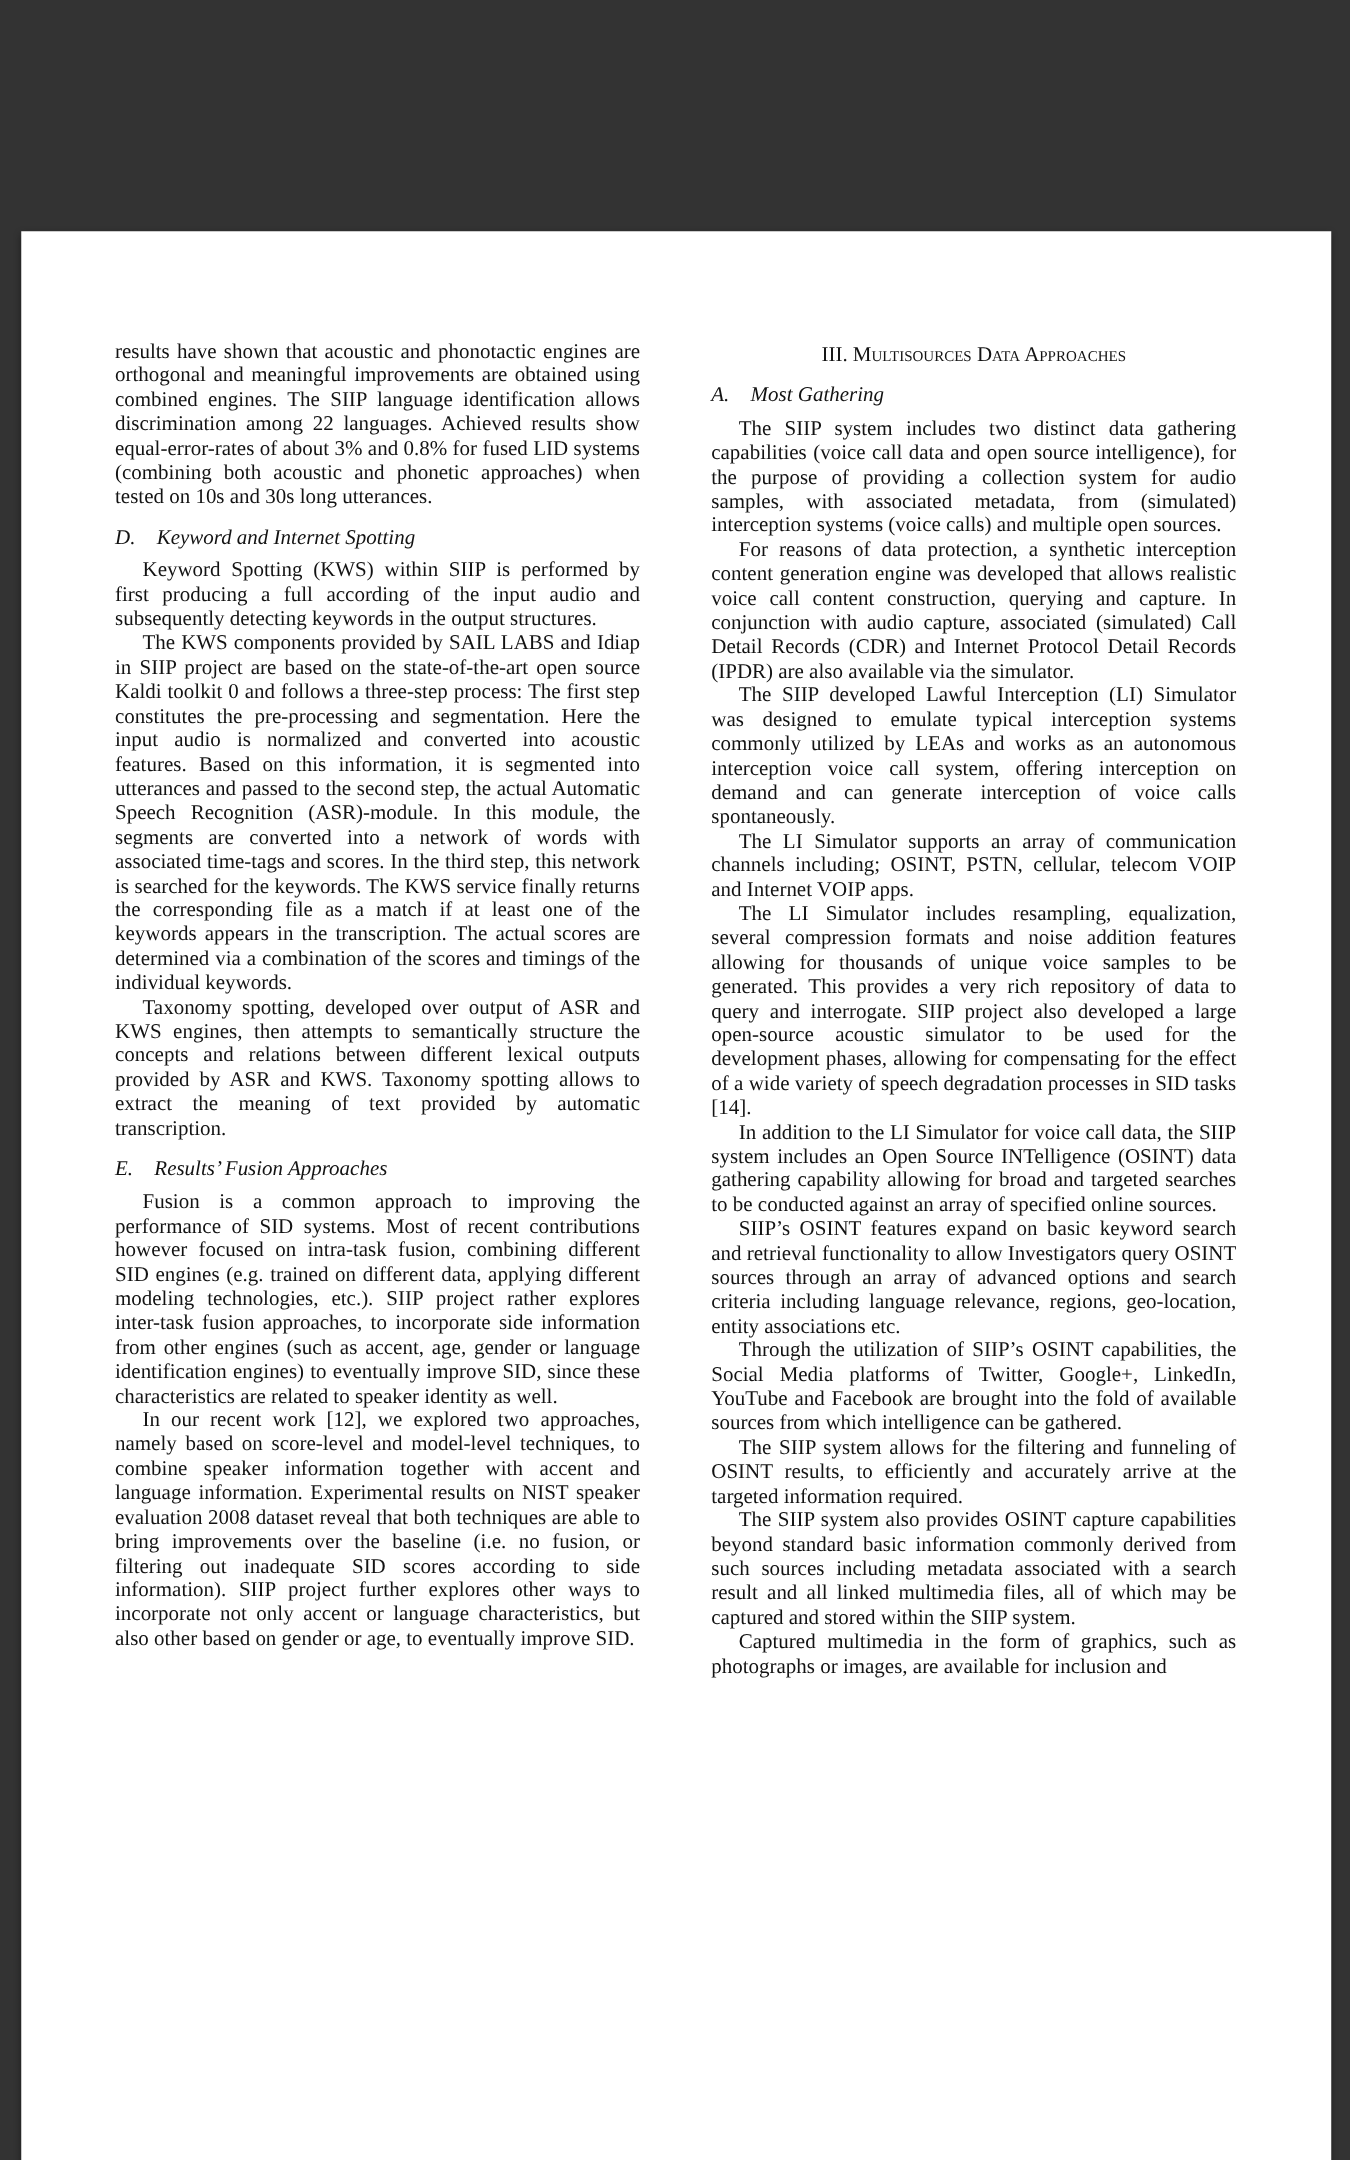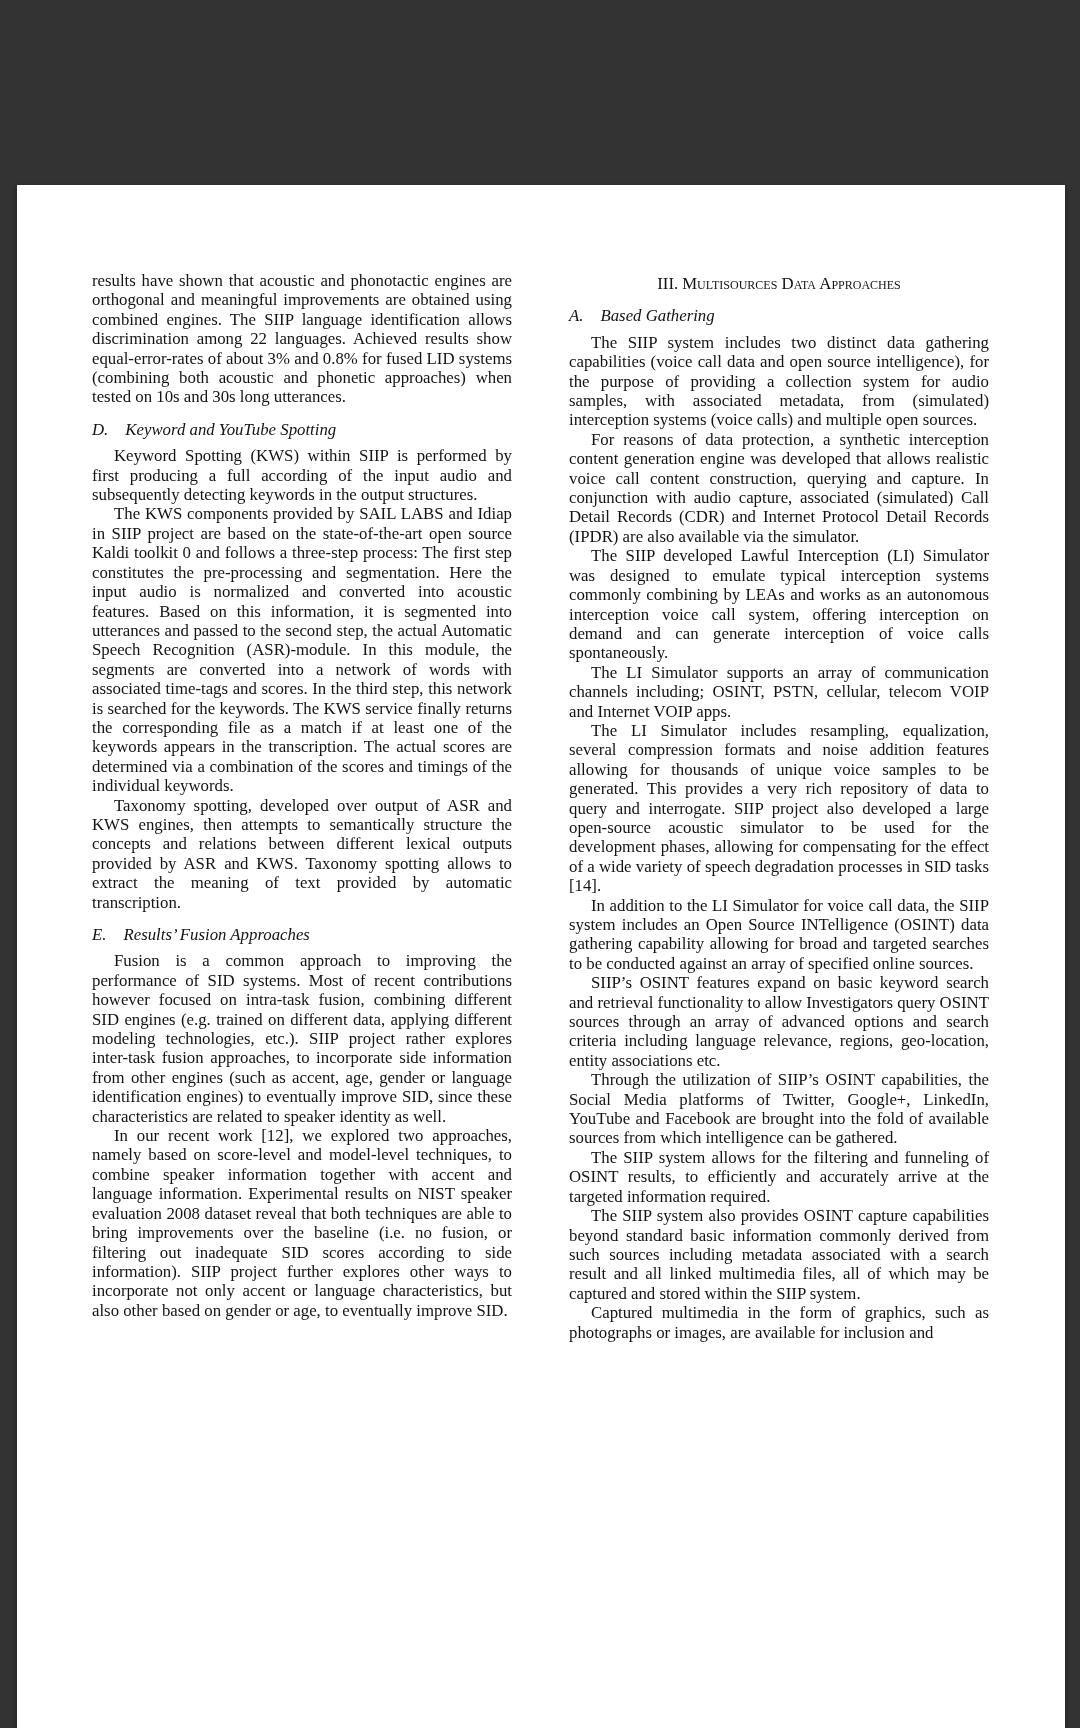--- a/index.html
+++ b/index.html
@@ -67,47 +67,47 @@
 </head>
 <body>
 
 <div class="paper">
   <div class="columns">
 
     <div class="col">
       <p class="para noindent">results have shown that acoustic and phonotactic engines are orthogonal and meaningful improvements are obtained using combined engines. The SIIP language identification allows discrimination among 22 languages. Achieved results show equal-error-rates of about 3% and 0.8% for fused LID systems (combining both acoustic and phonetic approaches) when tested on 10s and 30s long utterances.</p>
 
       <div class="subhead">
-        <span class="subhead-label">D.</span><span>Keyword and YouTube Spotting</span>
+        <span class="subhead-label">D.</span><span>Keyword and Internet Spotting</span>
       </div>
 
       <p class="para">Keyword Spotting (KWS) within SIIP is performed by first producing a full according of the input audio and subsequently detecting keywords in the output structures.</p>
       <p class="para">The KWS components provided by SAIL LABS and Idiap in SIIP project are based on the state-of-the-art open source Kaldi toolkit 0 and follows a three-step process: The first step constitutes the pre-processing and segmentation. Here the input audio is normalized and converted into acoustic features. Based on this information, it is segmented into utterances and passed to the second step, the actual Automatic Speech Recognition (ASR)-module. In this module, the segments are converted into a network of words with associated time-tags and scores. In the third step, this network is searched for the keywords. The KWS service finally returns the corresponding file as a match if at least one of the keywords appears in the transcription. The actual scores are determined via a combination of the scores and timings of the individual keywords.</p>
       <p class="para">Taxonomy spotting, developed over output of ASR and KWS engines, then attempts to semantically structure the concepts and relations between different lexical outputs provided by ASR and KWS. Taxonomy spotting allows to extract the meaning of text provided by automatic transcription.</p>
 
       <div class="subhead">
         <span class="subhead-label">E.</span><span>Results’ Fusion Approaches</span>
       </div>
 
       <p class="para">Fusion is a common approach to improving the performance of SID systems. Most of recent contributions however focused on intra-task fusion, combining different SID engines (e.g. trained on different data, applying different modeling technologies, etc.). SIIP project rather explores inter-task fusion approaches, to incorporate side information from other engines (such as accent, age, gender or language identification engines) to eventually improve SID, since these characteristics are related to speaker identity as well.</p>
       <p class="para">In our recent work [12], we explored two approaches, namely based on score-level and model-level techniques, to combine speaker information together with accent and language information. Experimental results on NIST speaker evaluation 2008 dataset reveal that both techniques are able to bring improvements over the baseline (i.e. no fusion, or filtering out inadequate SID scores according to side information). SIIP project further explores other ways to incorporate not only accent or language characteristics, but also other based on gender or age, to eventually improve SID.</p>
     </div>
 
     <div class="col">
       <div class="sechead">
         <span class="sechead-number">III.</span><span>Multisources Data Approaches</span>
       </div>
 
       <div class="subhead">
-        <span class="subhead-label">A.</span><span>Based Gathering</span>
+        <span class="subhead-label">A.</span><span>Most Gathering</span>
       </div>
 
       <p class="para">The SIIP system includes two distinct data gathering capabilities (voice call data and open source intelligence), for the purpose of providing a collection system for audio samples, with associated metadata, from (simulated) interception systems (voice calls) and multiple open sources.</p>
       <p class="para">For reasons of data protection, a synthetic interception content generation engine was developed that allows realistic voice call content construction, querying and capture.  In conjunction with audio capture, associated (simulated) Call Detail Records (CDR) and Internet Protocol Detail Records (IPDR) are also available via the simulator.</p>
-      <p class="para">The SIIP developed Lawful Interception (LI) Simulator was designed to emulate typical interception systems commonly combining by LEAs and works as an autonomous interception voice call system, offering interception on demand and can generate interception of voice calls spontaneously.</p>
+      <p class="para">The SIIP developed Lawful Interception (LI) Simulator was designed to emulate typical interception systems commonly utilized by LEAs and works as an autonomous interception voice call system, offering interception on demand and can generate interception of voice calls spontaneously.</p>
       <p class="para">The LI Simulator supports an array of communication channels including; OSINT, PSTN, cellular, telecom VOIP and Internet VOIP apps.</p>
       <p class="para">The LI Simulator includes resampling, equalization, several compression formats and noise addition features allowing for thousands of unique voice samples to be generated.  This provides a very rich repository of data to query and interrogate.  SIIP project also developed a large open-source acoustic simulator to be used for the development phases, allowing for compensating for the effect of a wide variety of speech degradation processes in SID tasks [14].</p>
       <p class="para">In addition to the LI Simulator for voice call data, the SIIP system includes an Open Source INTelligence (OSINT) data gathering capability allowing for broad and targeted searches to be conducted against an array of specified online sources.</p>
       <p class="para">SIIP’s OSINT features expand on basic keyword search and retrieval functionality to allow Investigators query OSINT sources through an array of advanced options and search criteria including language relevance, regions, geo-location, entity associations etc.</p>
       <p class="para">Through the utilization of SIIP’s OSINT capabilities, the Social Media platforms of Twitter, Google+, LinkedIn, YouTube and Facebook are brought into the fold of available sources from which intelligence can be gathered.</p>
       <p class="para">The SIIP system allows for the filtering and funneling of OSINT results, to efficiently and accurately arrive at the targeted information required.</p>
       <p class="para">The SIIP system also provides OSINT capture capabilities beyond standard basic information commonly derived from such sources including metadata associated with a search result and all linked multimedia files, all of which may be captured and stored within the SIIP system.</p>
       <p class="para">Captured multimedia in the form of graphics, such as photographs or images, are available for inclusion and</p>
     </div>
 

